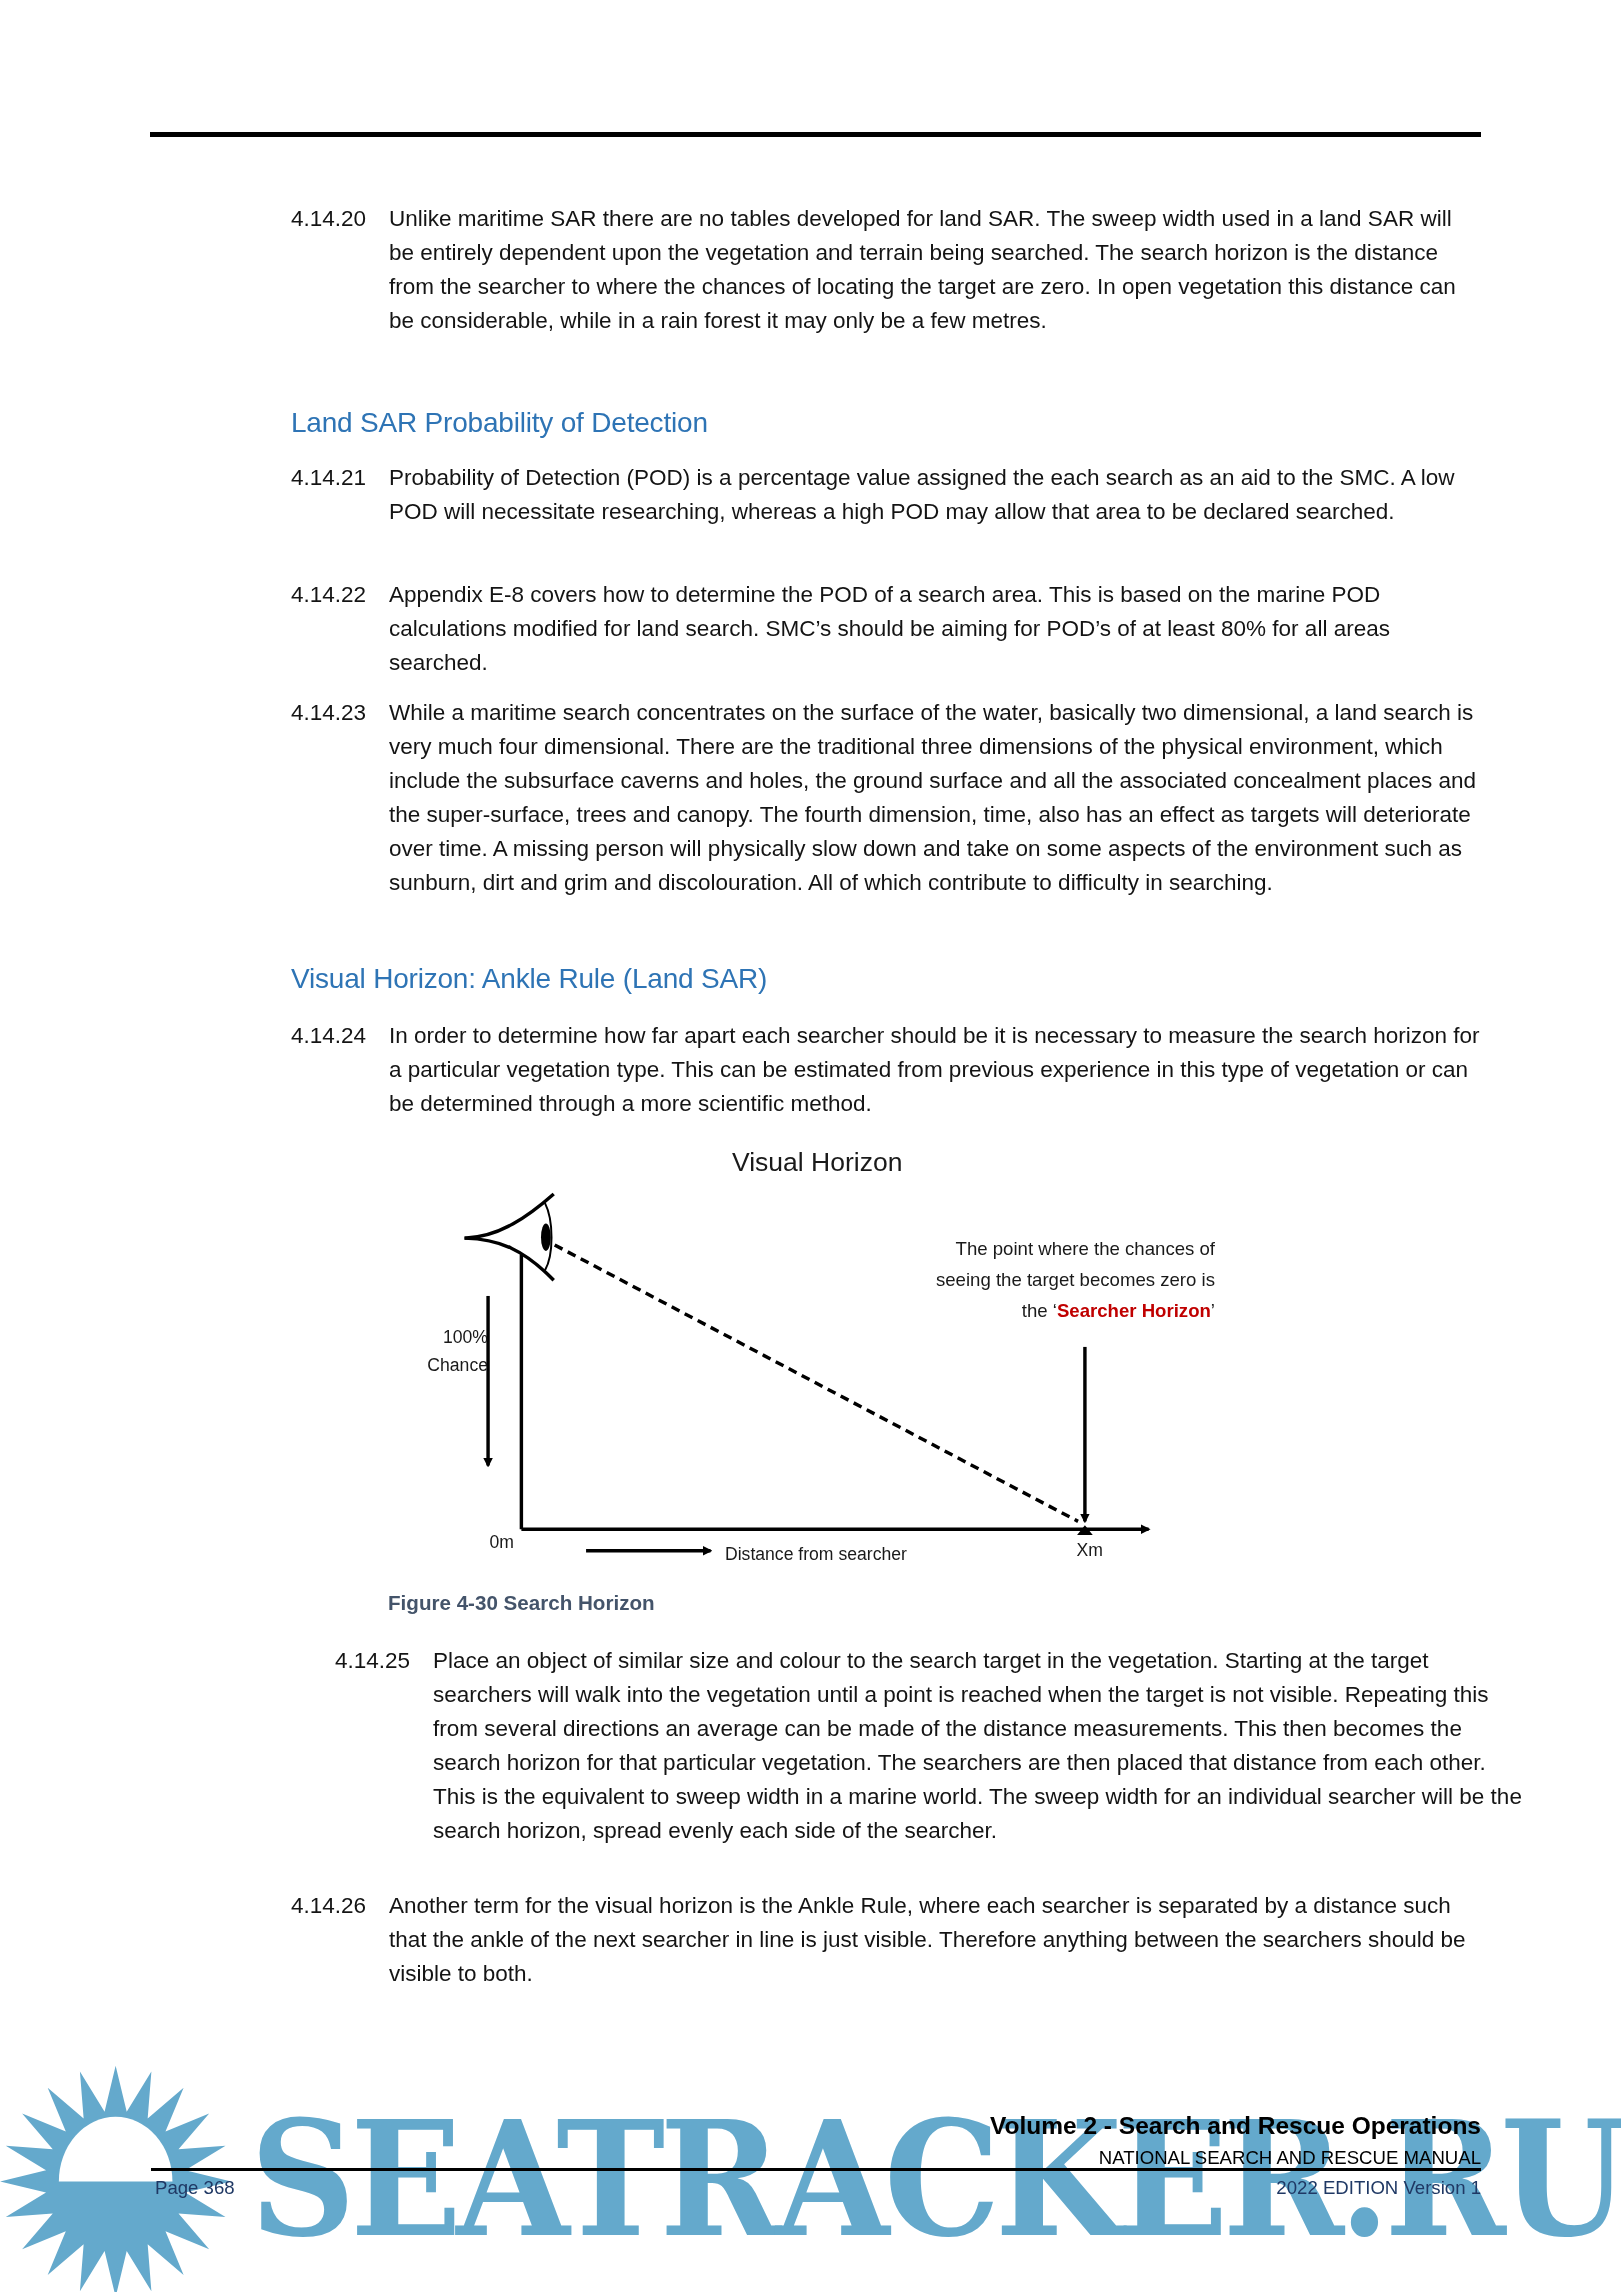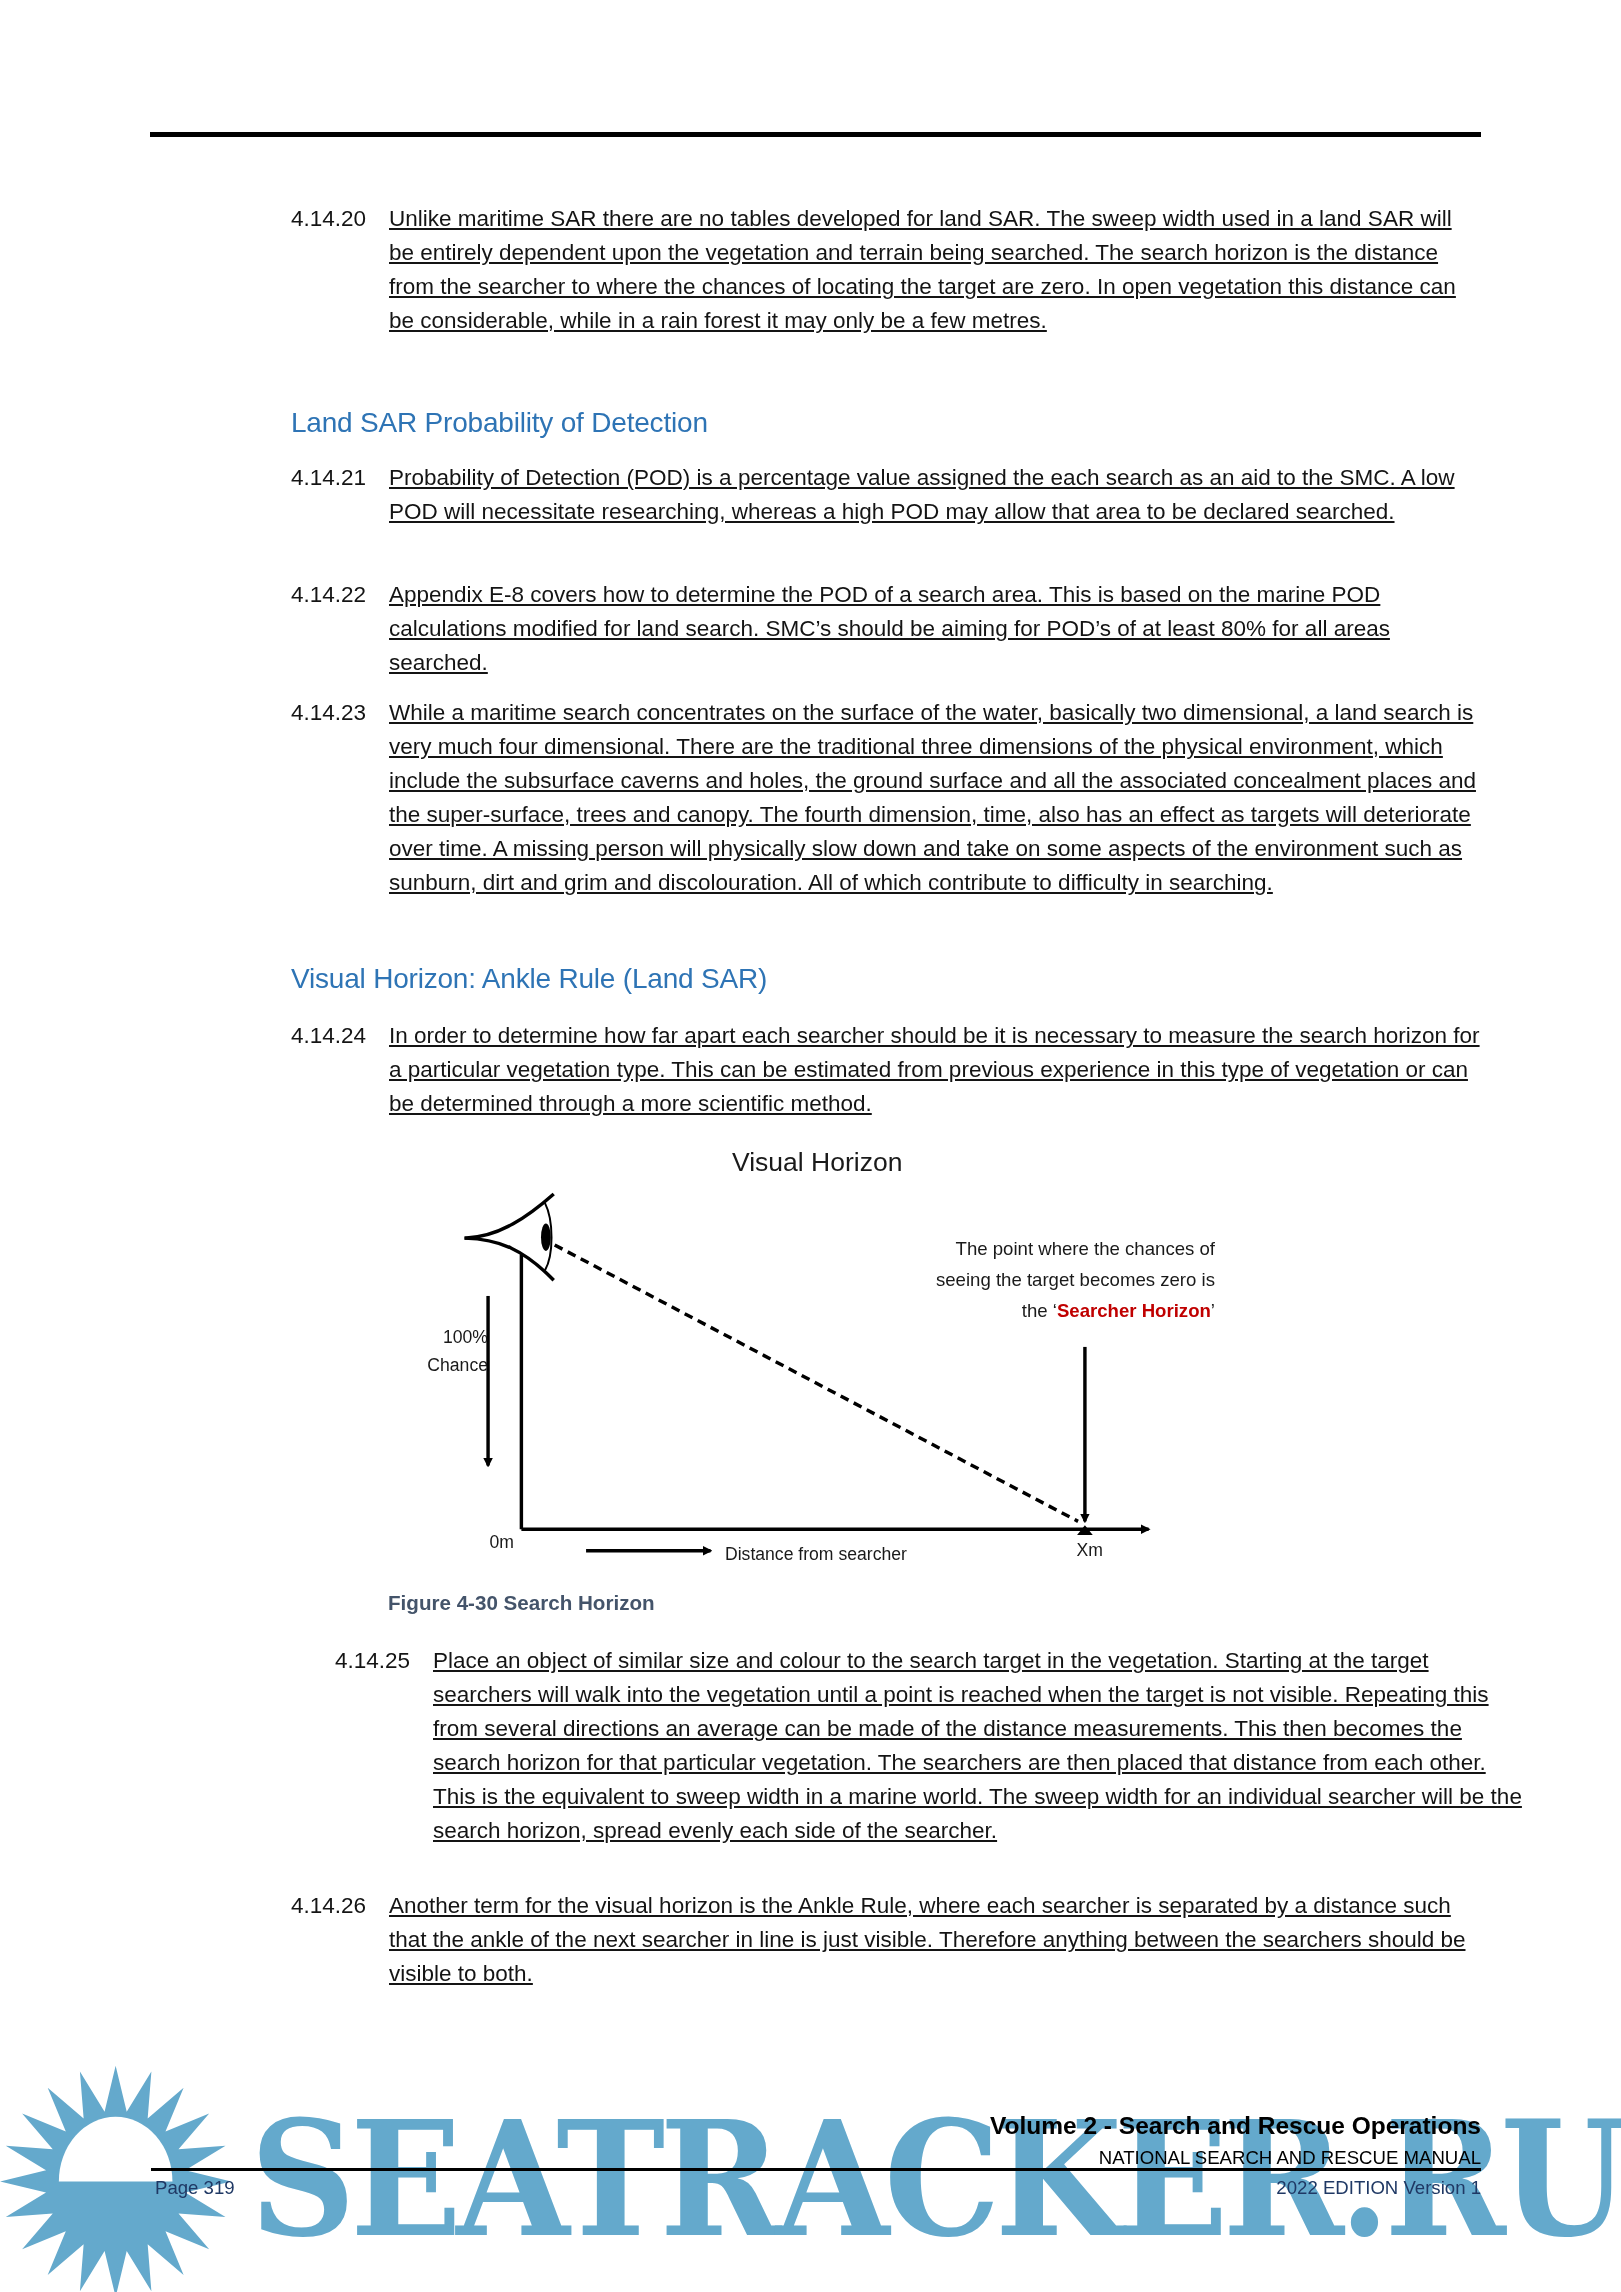--- a/index.html
+++ b/index.html
@@ -1,20 +1,20 @@
 <!DOCTYPE html>
 <html><head>
 <meta charset="utf-8">
 <style>
   html, body { margin: 0; padding: 0; background: #ffffff; }
   body { width: 1621px; height: 2293px; position: relative; overflow: hidden;
          font-family: "Liberation Sans", sans-serif; color: #111; }
   .top-rule { position: absolute; left: 150px; top: 132px; width: 1331px; height: 4.9px; background: #000; }
 
-  .para { position: absolute; left: 291px; width: 1191px; font-size: 22.5px; line-height: 34px; color: #141414; text-decoration: underline; }
+  .para { position: absolute; left: 291px; width: 1191px; font-size: 22.5px; line-height: 34px; color: #141414; }
   .para .num { position: absolute; left: 0; top: 0; }
   .para .txt { margin-left: 98px; display: block; }
 
   .heading { position: absolute; left: 291px; font-size: 28px; font-weight: normal; color: #2e74b5; letter-spacing: -0.2px; }
 
   .fig-title { position: absolute; left: 732px; top: 1147px; font-size: 26.5px; color: #1a1a1a; }
   .fig-svg { position: absolute; left: 0; top: 0; }
   .fig-text { position: absolute; font-size: 18.6px; color: #1a1a1a; text-align: right; line-height: 31px; }
   .red { color: #c00000; font-weight: bold; }
   .fig-caption { position: absolute; left: 388px; top: 1591px; font-size: 20.6px; font-weight: bold; color: #44546a; }
@@ -124,15 +124,15 @@
   <g transform="translate(118,126)">
     <polygon id="sunrays" fill="#64a9cc" points="0.0,-118.0 11.3,-71.1 36.5,-112.2 32.7,-64.2 69.4,-95.5 50.9,-50.9 95.5,-69.4 64.2,-32.7 112.2,-36.5 71.1,-11.3 118.0,0.0 71.1,11.3 112.2,36.5 64.2,32.7 95.5,69.4 50.9,50.9 69.4,95.5 32.7,64.2 36.5,112.2 11.3,71.1 0.0,118.0 -11.3,71.1 -36.5,112.2 -32.7,64.2 -69.4,95.5 -50.9,50.9 -95.5,69.4 -64.2,32.7 -112.2,36.5 -71.1,11.3 -118.0,0.0 -71.1,-11.3 -112.2,-36.5 -64.2,-32.7 -95.5,-69.4 -50.9,-50.9 -69.4,-95.5 -32.7,-64.2 -36.5,-112.2 -11.3,-71.1"></polygon>
     <path d="M-58,0 A58,66 0 0 1 58,0 Z" fill="#ffffff"></path>
   </g>
 </svg>
 <div class="watermark-text">SEATRACKER.RU</div>
 
 <div class="vol">Volume 2 - Search and Rescue Operations</div>
 <div class="manual">NATIONAL SEARCH AND RESCUE MANUAL</div>
 <div class="footer-rule"></div>
-<div class="page-no">Page 319</div>
+<div class="page-no">Page 368</div>
 <div class="edition">2022 EDITION Version 1</div>
 
 
 </body></html>

